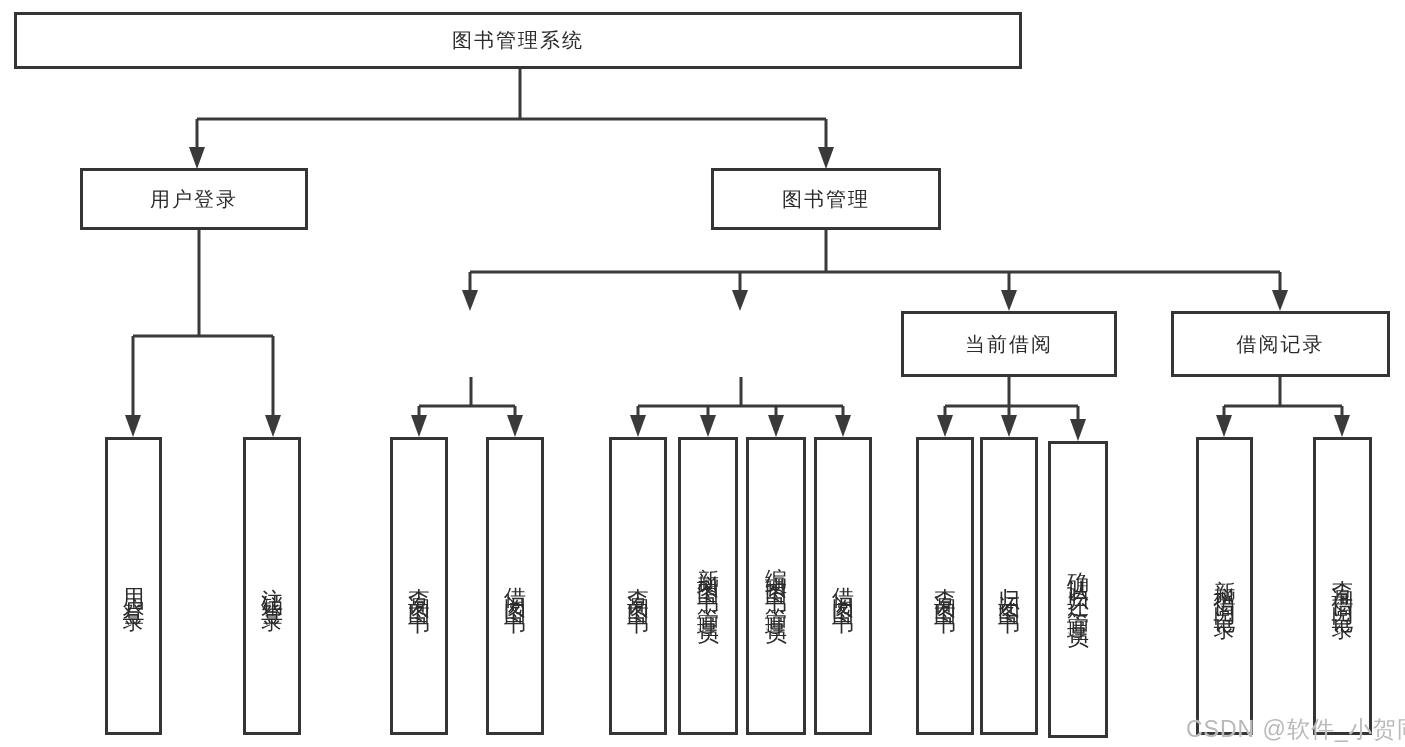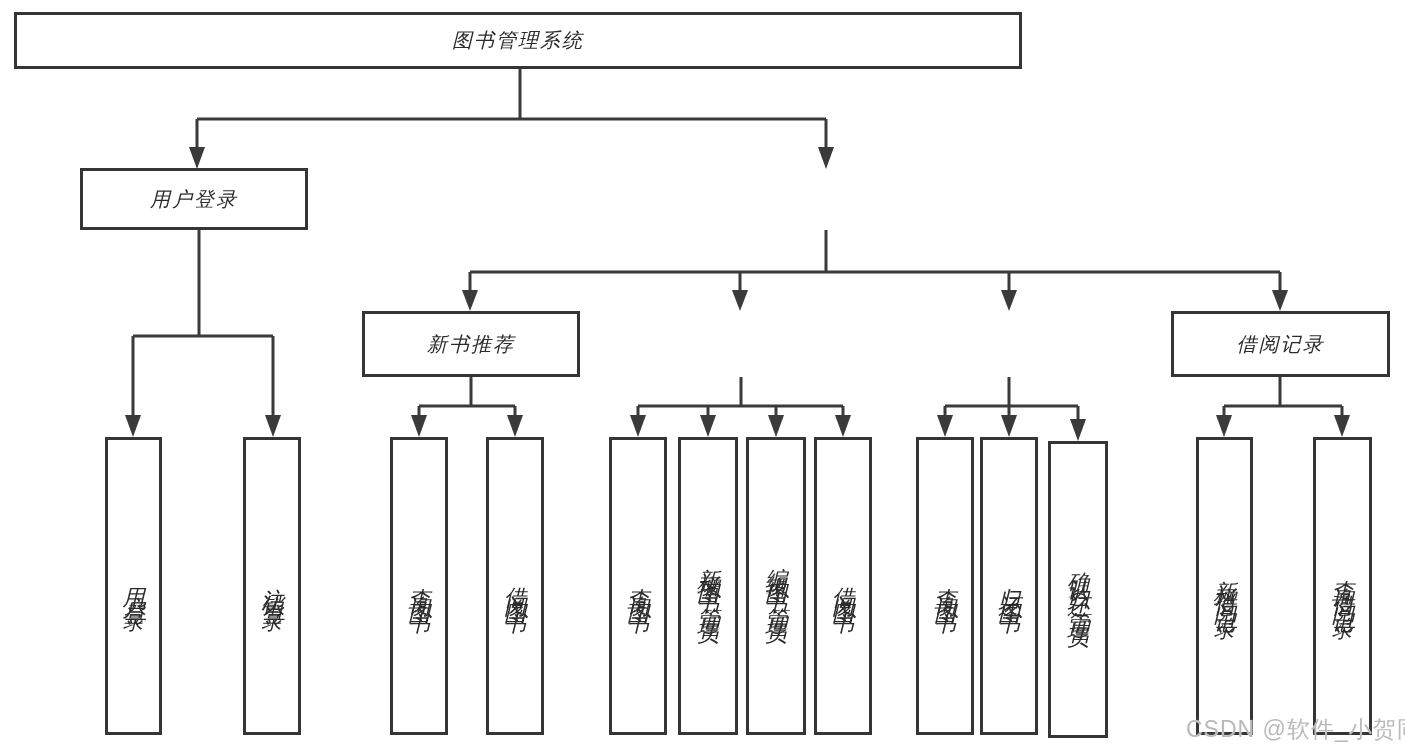--- a/index.html
+++ b/index.html
@@ -23,21 +23,20 @@
   .hnode,.vnode{
     position:absolute;
     box-sizing:border-box;
     border:3px solid var(--box-border);
     background:#fff;
     color:var(--text);
     display:flex;
     align-items:center;
     justify-content:center;
     z-index:2;
-    font-style:italic;
   }
   .hnode{
     font-size:20px;
     letter-spacing:2px;
   }
   .vnode{
     top:437px;height:298px;
     writing-mode:vertical-rl;
     text-orientation:mixed;
     font-size:22px;
@@ -106,22 +105,23 @@
     <g>
       <path d="M1280 377 V406 M1224 406 H1342 M1224 406 V418 M1342 406 V418"></path>
       <polygon points="1216,415 1232,415 1224,437"></polygon>
       <polygon points="1334,415 1350,415 1342,437"></polygon>
     </g>
   </svg>
 
   <div class="hnode" style="left:14px;top:12px;width:1008px;height:57px">图书管理系统</div>
 
   <div class="hnode" style="left:80px;top:168px;width:228px;height:62px">用户登录</div>
+  <div class="hnode" style="left:711px;top:168px;width:230px;height:62px">图书管理</div>
 
-  <div class="hnode" style="left:362px;top:311px;width:218px;height:66px">新书推荐</div>
+  <div class="hnode" style="left:901px;top:311px;width:216px;height:66px">当前借阅</div>
   <div class="hnode" style="left:1171px;top:311px;width:219px;height:66px">借阅记录</div>
 
   <div class="vnode" style="left:105px;width:57px">用户登录</div>
   <div class="vnode" style="left:243px;width:58px">注销登录</div>
 
   <div class="vnode" style="left:390px;width:58px">查询图书</div>
   <div class="vnode" style="left:486px;width:58px">借阅图书</div>
 
   <div class="vnode" style="left:609px;width:58px">查询图书</div>
   <div class="vnode" style="left:678px;width:60px">新增图书（管理员）</div>

